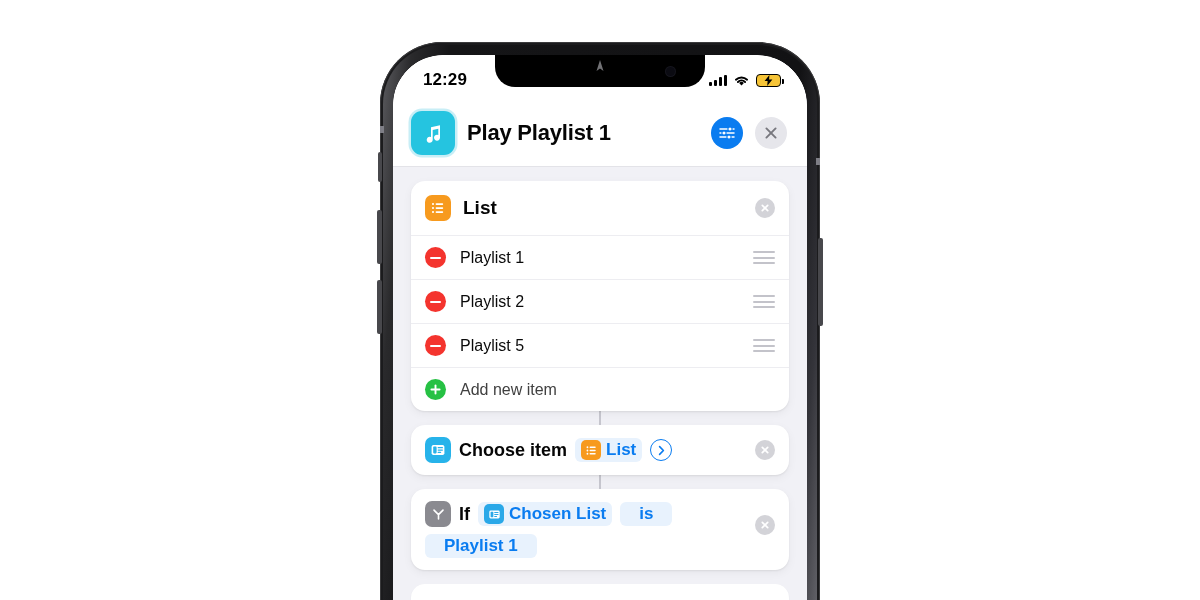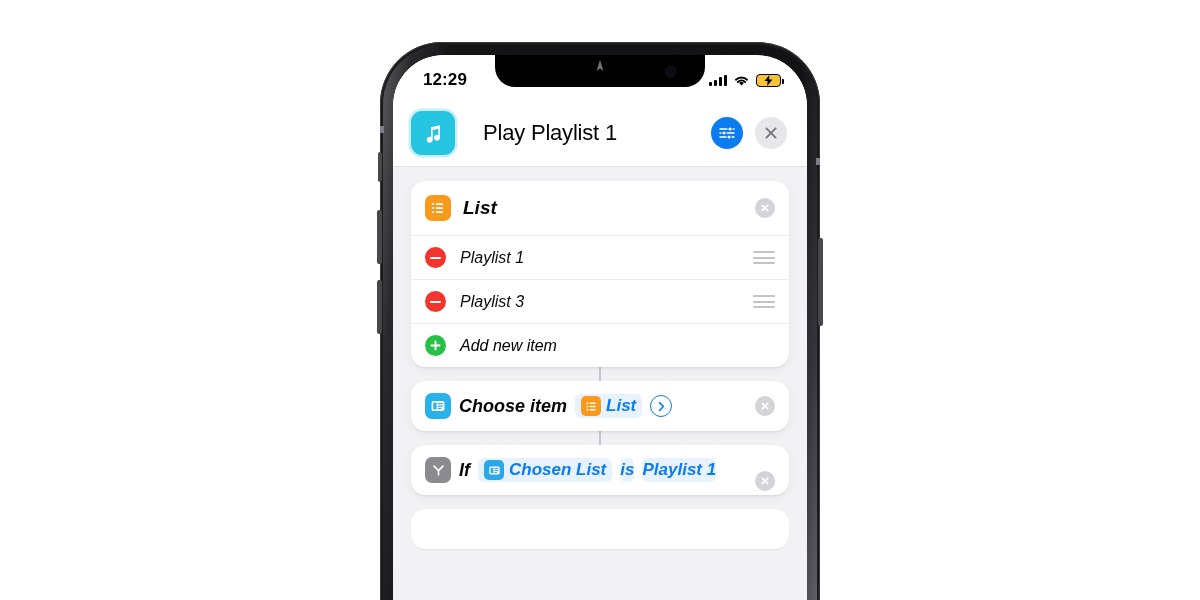--- a/index.html
+++ b/index.html
@@ -105,22 +105,22 @@
     border-bottom: 1px solid #e3e3e8;
   }
   .app-icon {
     width: 44px; height: 44px; border-radius: 11px;
     background: #25c4e0;
     display: flex; align-items: center; justify-content: center;
     box-shadow: 0 0 0 2.5px #c8eef6;
     flex: none;
   }
   .app-title {
-    font-size: 22px; font-weight: normal; color: #050505;
-    flex: 1; white-space: nowrap; letter-spacing: -.2px; margin-left: 16px;
+    font-size: 22px; font-weight: bold; color: #050505;
+    flex: 1; white-space: nowrap; letter-spacing: -.2px;
   }
   .hdr-btn {
     width: 32px; height: 32px; border-radius: 50%;
     display: flex; align-items: center; justify-content: center;
     flex: none; border: none; cursor: pointer;
   }
   .hdr-settings { background: #0a7cf0; }
   .hdr-close { background: #e6e6eb; }
 
   
@@ -130,21 +130,20 @@
     height: calc(594px - 44px - 68px);
     padding: 14px 18px 0 18px;
     overflow: hidden;
   }
   .card {
     position: relative;
     background: #fff;
     border-radius: 14px;
     box-shadow: 0 1px 2px rgba(0,0,0,.07), 0 3px 10px rgba(0,0,0,.05);
     overflow: hidden;
-    font-style: italic;
   }
   .connector {
     width: 2px; height: 14px; background: #c7c7cf;
     margin: 0 auto;
   }
 
   
   .card-head {
     display: flex; align-items: center; gap: 12px;
     padding: 13px 14px;
@@ -175,39 +174,39 @@
   }
   .minus-btn, .plus-btn {
     width: 21px; height: 21px; border-radius: 50%;
     display: flex; align-items: center; justify-content: center;
     flex: none; cursor: pointer;
   }
   .minus-btn { background: #f4342e; }
   .plus-btn  { background: #26c144; }
   .bar-w { display: block; background: #fff; border-radius: 1px; }
   .row-text { font-size: 16px; color: #0a0a0a; flex: 1; }
-  .row-text.placeholder { color: #000000; }
+  .row-text.placeholder { color: #404040; }
   .drag-handle {
     width: 22px; height: 13px; flex: none; cursor: grab;
     display: flex; flex-direction: column; justify-content: space-between;
   }
   .drag-handle i { display: block; height: 2px; background: #c3c3ca; border-radius: 1px; }
 
   
   .act-card { padding: 12px 14px; min-height: 50px; }
   .act-row { display: flex; align-items: center; flex-wrap: wrap; gap: 7px 8px; padding-right: 26px; }
   .act-label { font-size: 18px; font-weight: bold; color: #060606; }
   .token {
     display: inline-flex; align-items: center; gap: 5px;
     background: #e8f2fd; border-radius: 6px;
     padding: 2px 6px;
     font-size: 17px; font-weight: bold; color: #0a7cf0;
     cursor: pointer;
   }
-  .token.plain { padding: 2px 0; }
+  .token.plain { padding: 2px 19px; }
   .chev-btn {
     width: 22px; height: 22px; border-radius: 50%;
     border: 1.6px solid #0a7cf0;
     display: flex; align-items: center; justify-content: center;
     flex: none; cursor: pointer;
   }
   .act-card .xbtn { position: absolute; right: 14px; top: 50%; transform: translateY(-50%); }
   .act-card.two-line .xbtn { top: 26px; transform: none; }
 
   .peek-card {
@@ -324,26 +323,37 @@
                 <span class="bar-w" style="width:11px;height:2px;"></span>
               </span>
               <span class="row-text">Playlist 1</span>
               <span class="drag-handle">
                   <i></i>
                   <i></i>
                   <i></i>
                 </span>
             </div>
 
-
             <div class="list-row">
               <span class="minus-btn">
                 <span class="bar-w" style="width:11px;height:2px;"></span>
               </span>
-              <span class="row-text">Playlist 3</span>
+              <span class="row-text">Playlist 2</span>
+              <span class="drag-handle">
+                  <i></i>
+                  <i></i>
+                  <i></i>
+                </span>
+            </div>
+
+            <div class="list-row">
+              <span class="minus-btn">
+                <span class="bar-w" style="width:11px;height:2px;"></span>
+              </span>
+              <span class="row-text">Playlist 5</span>
               <span class="drag-handle">
                   <i></i>
                   <i></i>
                   <i></i>
                 </span>
             </div>
 
             <div class="list-row">
               <span class="plus-btn">
                 <svg width="11" height="11" viewBox="0 0 11 11">

